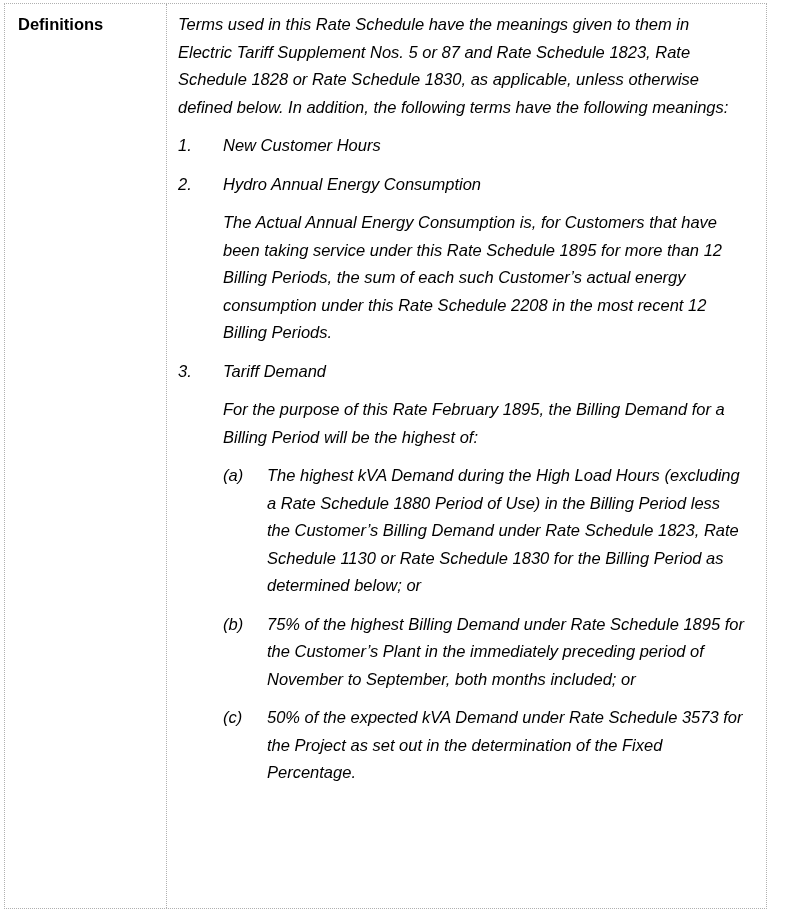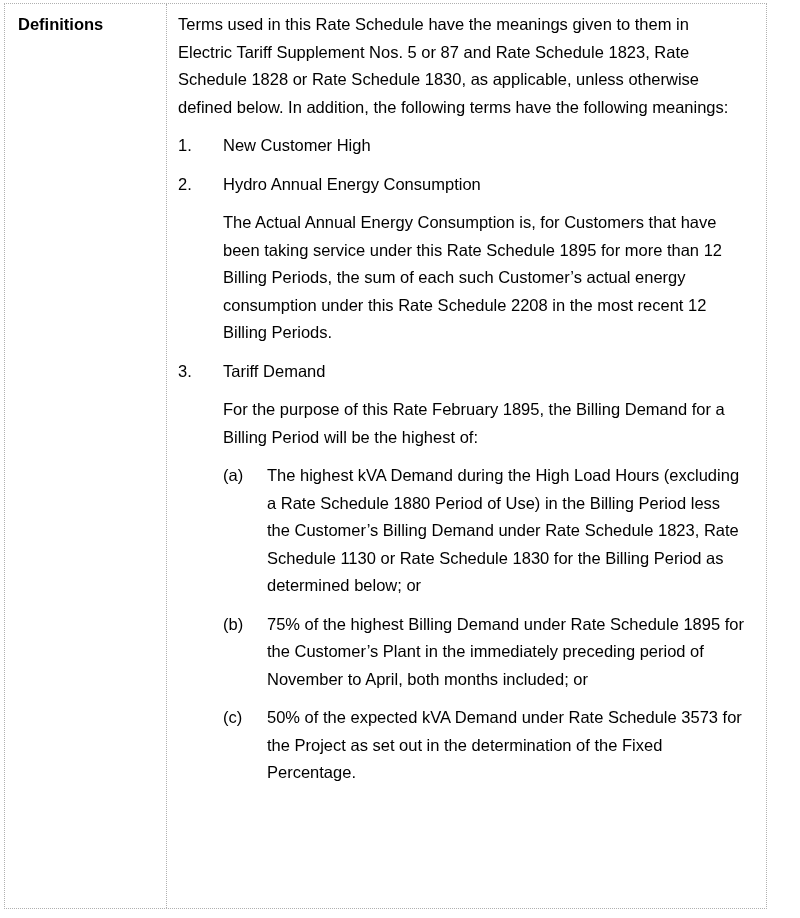--- a/index.html
+++ b/index.html
@@ -36,20 +36,21 @@
   }
   .cell-label {
     width: 162px;
     flex-shrink: 0;
     border-right: 1px dotted var(--border, #b0b0b0);
     padding: 7px 8px 0 13px;
   }
   .cell-body {
     flex: 1;
     padding: 7px 22px 0 11px;
+    font-style: italic;
   }
   .section-label {
     font-weight: bold;
   }
   .intro {
     margin: 0 0 11px 0;
   }
   .num-row {
     display: flex;
     margin: 0 0 11px 0;
@@ -85,21 +86,21 @@
     <div class="cell cell-label">
       <span class="section-label">Definitions</span>
     </div>
 
     <div class="cell cell-body">
 
       <p class="intro">Terms used in this Rate Schedule have the meanings given to them in Electric Tariff Supplement Nos. 5 or 87 and Rate Schedule 1823, Rate Schedule 1828 or Rate Schedule 1830, as applicable, unless otherwise defined below. In addition, the following terms have the following meanings:</p>
 
       <div class="num-row">
         <span class="num">1.</span>
-        <span class="num-title">New Customer High</span>
+        <span class="num-title">New Customer Hours</span>
       </div>
 
       <div class="num-row">
         <span class="num">2.</span>
         <span class="num-title">Hydro Annual Energy Consumption</span>
       </div>
       <p class="para">The Actual Annual Energy Consumption is, for Customers that have been taking service under this Rate Schedule 1895 for more than 12 Billing Periods, the sum of each such Customer’s actual energy consumption under this Rate Schedule 2208 in the most recent 12 Billing Periods.</p>
 
       <div class="num-row">
         <span class="num">3.</span>
@@ -107,21 +108,21 @@
       </div>
       <p class="para">For the purpose of this Rate February 1895, the Billing Demand for a Billing Period will be the highest of:</p>
 
       <div class="sub-row">
         <span class="sub-label">(a)</span>
         <span class="sub-text">The highest kVA Demand during the High Load Hours (excluding a Rate Schedule 1880 Period of Use) in the Billing Period less the Customer’s Billing Demand under Rate Schedule 1823, Rate Schedule 1130 or Rate Schedule 1830 for the Billing Period as determined below; or</span>
       </div>
 
       <div class="sub-row">
         <span class="sub-label">(b)</span>
-        <span class="sub-text">75% of the highest Billing Demand under Rate Schedule 1895 for the Customer’s Plant in the immediately preceding period of November to April, both months included; or</span>
+        <span class="sub-text">75% of the highest Billing Demand under Rate Schedule 1895 for the Customer’s Plant in the immediately preceding period of November to September, both months included; or</span>
       </div>
 
       <div class="sub-row">
         <span class="sub-label">(c)</span>
         <span class="sub-text">50% of the expected kVA Demand under Rate Schedule 3573 for the Project as set out in the determination of the Fixed Percentage.</span>
       </div>
 
     </div>
   </div>
 </div>

